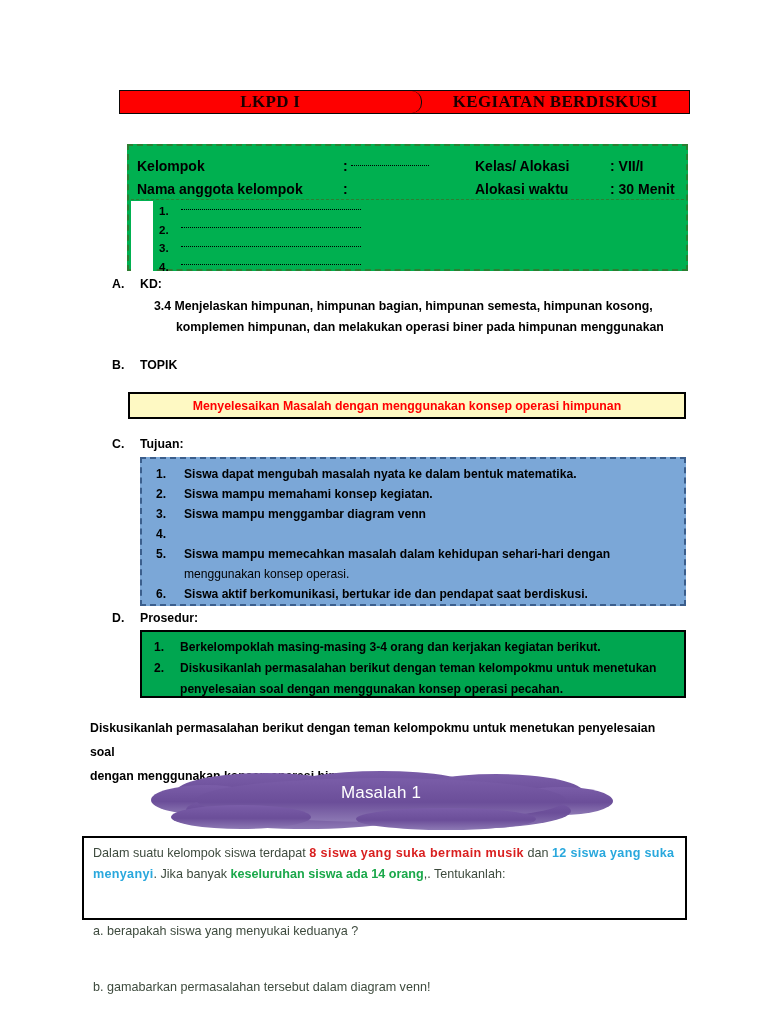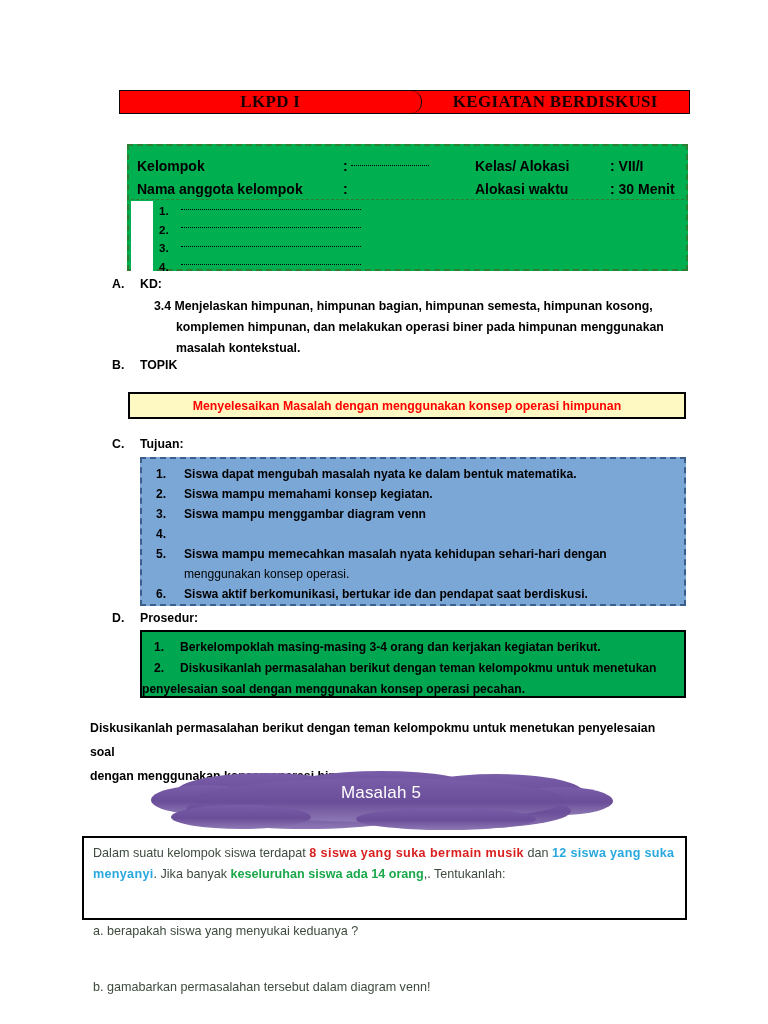--- a/index.html
+++ b/index.html
@@ -205,20 +205,21 @@
   }
   .pr-item {
     display: flex;
     font-size: 12.1px;
     font-weight: bold;
     line-height: 21px;
     padding-left: 12px;
   }
   .pr-num { width: 26px; flex: none; }
   .pr-cont {
+    padding-left: 38px;
     font-size: 12.1px;
     font-weight: bold;
     line-height: 21px;
   }
 
   
   .instr {
     position: absolute;
     left: 90px;
     top: 716px;
@@ -318,21 +319,20 @@
     </div>
   </div>
 
   <div class="sec" style="left:112px; top:277px;">
     <span class="letter">A.</span>
     <span>KD:</span>
   </div>
   <div class="kd-body">
     <span>3.4 Menjelaskan himpunan, himpunan bagian, himpunan semesta, himpunan kosong,</span>
     <span class="ind">komplemen himpunan, dan melakukan operasi biner pada himpunan menggunakan</span>
-    <span class="ind">masalah kontekstual.</span>
   </div>
 
   <div class="sec" style="left:112px; top:358px;">
     <span class="letter">B.</span>
     <span>TOPIK</span>
   </div>
   <div class="topic-box">
     <span class="topic-text">Menyelesaikan Masalah dengan menggunakan konsep operasi himpunan</span>
   </div>
 
@@ -351,21 +351,21 @@
     </div>
     <div class="tj-item">
       <span class="tj-num">3.</span>
       <span>Siswa mampu menggambar diagram venn</span>
     </div>
     <div class="tj-item">
       <span class="tj-num">4.</span>
     </div>
     <div class="tj-item">
       <span class="tj-num">5.</span>
-      <span>Siswa mampu memecahkan masalah nyata kehidupan sehari-hari dengan</span>
+      <span>Siswa mampu memecahkan masalah dalam kehidupan sehari-hari dengan</span>
     </div>
     <div class="tj-cont">menggunakan konsep operasi.</div>
     <div class="tj-item">
       <span class="tj-num">6.</span>
       <span>Siswa aktif berkomunikasi, bertukar ide dan pendapat saat berdiskusi.</span>
     </div>
   </div>
 
   <div class="sec" style="left:112px; top:611px;">
     <span class="letter">D.</span>
@@ -403,21 +403,21 @@
         <ellipse cx="350" cy="23" rx="88" ry="19"></ellipse>
         <ellipse cx="60" cy="30" rx="55" ry="15"></ellipse>
         <ellipse cx="415" cy="31" rx="52" ry="14"></ellipse>
         <ellipse cx="160" cy="40" rx="120" ry="19"></ellipse>
         <ellipse cx="310" cy="41" rx="115" ry="18"></ellipse>
         <ellipse cx="235" cy="30" rx="185" ry="22"></ellipse>
         <ellipse cx="95" cy="47" rx="70" ry="12"></ellipse>
         <ellipse cx="300" cy="49" rx="90" ry="11"></ellipse>
       </g>
     </svg>
-    <div class="cloud-label">Masalah 5</div>
+    <div class="cloud-label">Masalah 1</div>
   </div>
 
   <div class="prob-box">
     <div class="prob-line"><span>Dalam suatu kelompok siswa terdapat </span><span class="hl-red">8 siswa yang suka bermain musik</span><span> dan </span><span class="hl-blue">12 siswa yang suka menyanyi</span><span>. Jika banyak </span><span class="hl-green">keseluruhan siswa ada 14 orang</span><span>,. Tentukanlah:</span></div>
     <div class="prob-line sub">a. berapakah siswa yang menyukai keduanya ?</div>
     <div class="prob-line sub">b. gamabarkan permasalahan tersebut dalam diagram venn!</div>
   </div>
 
 </div>
 

